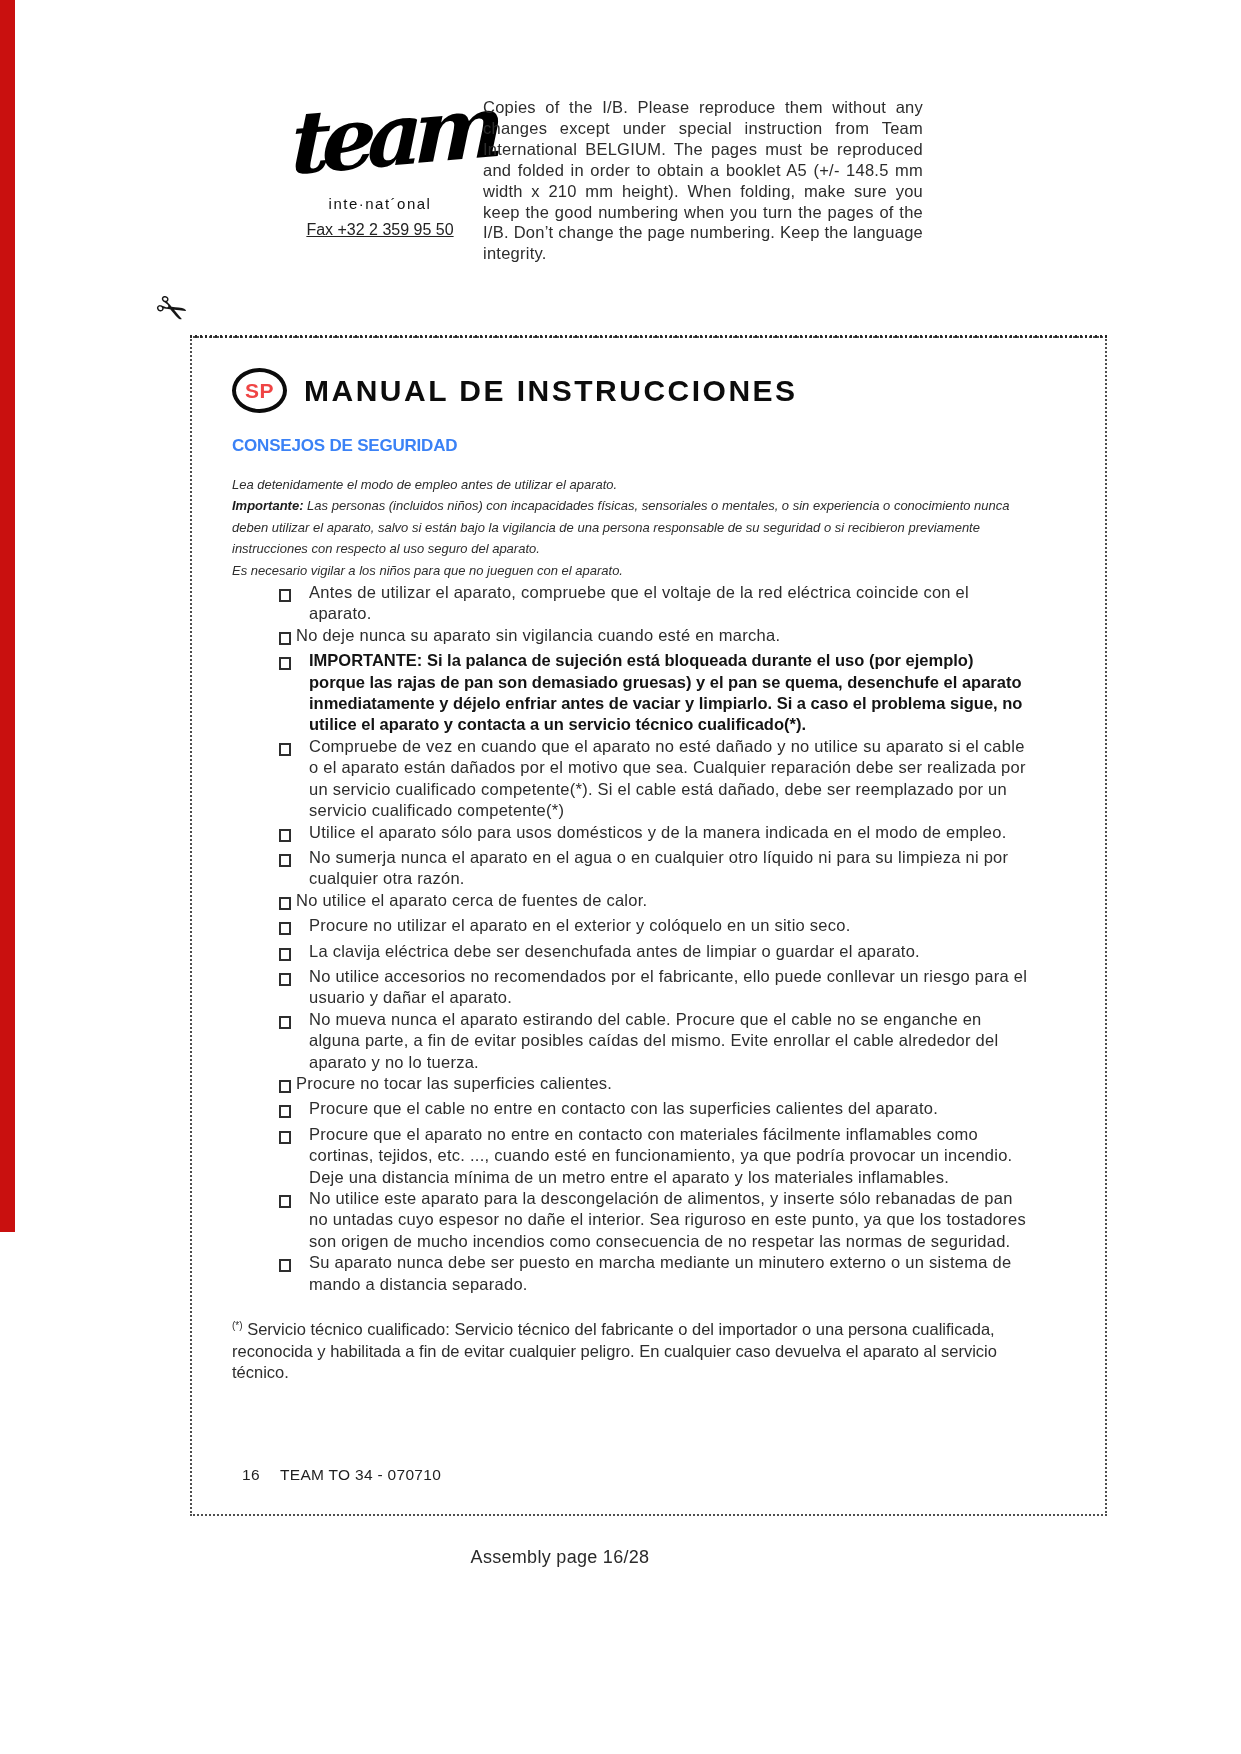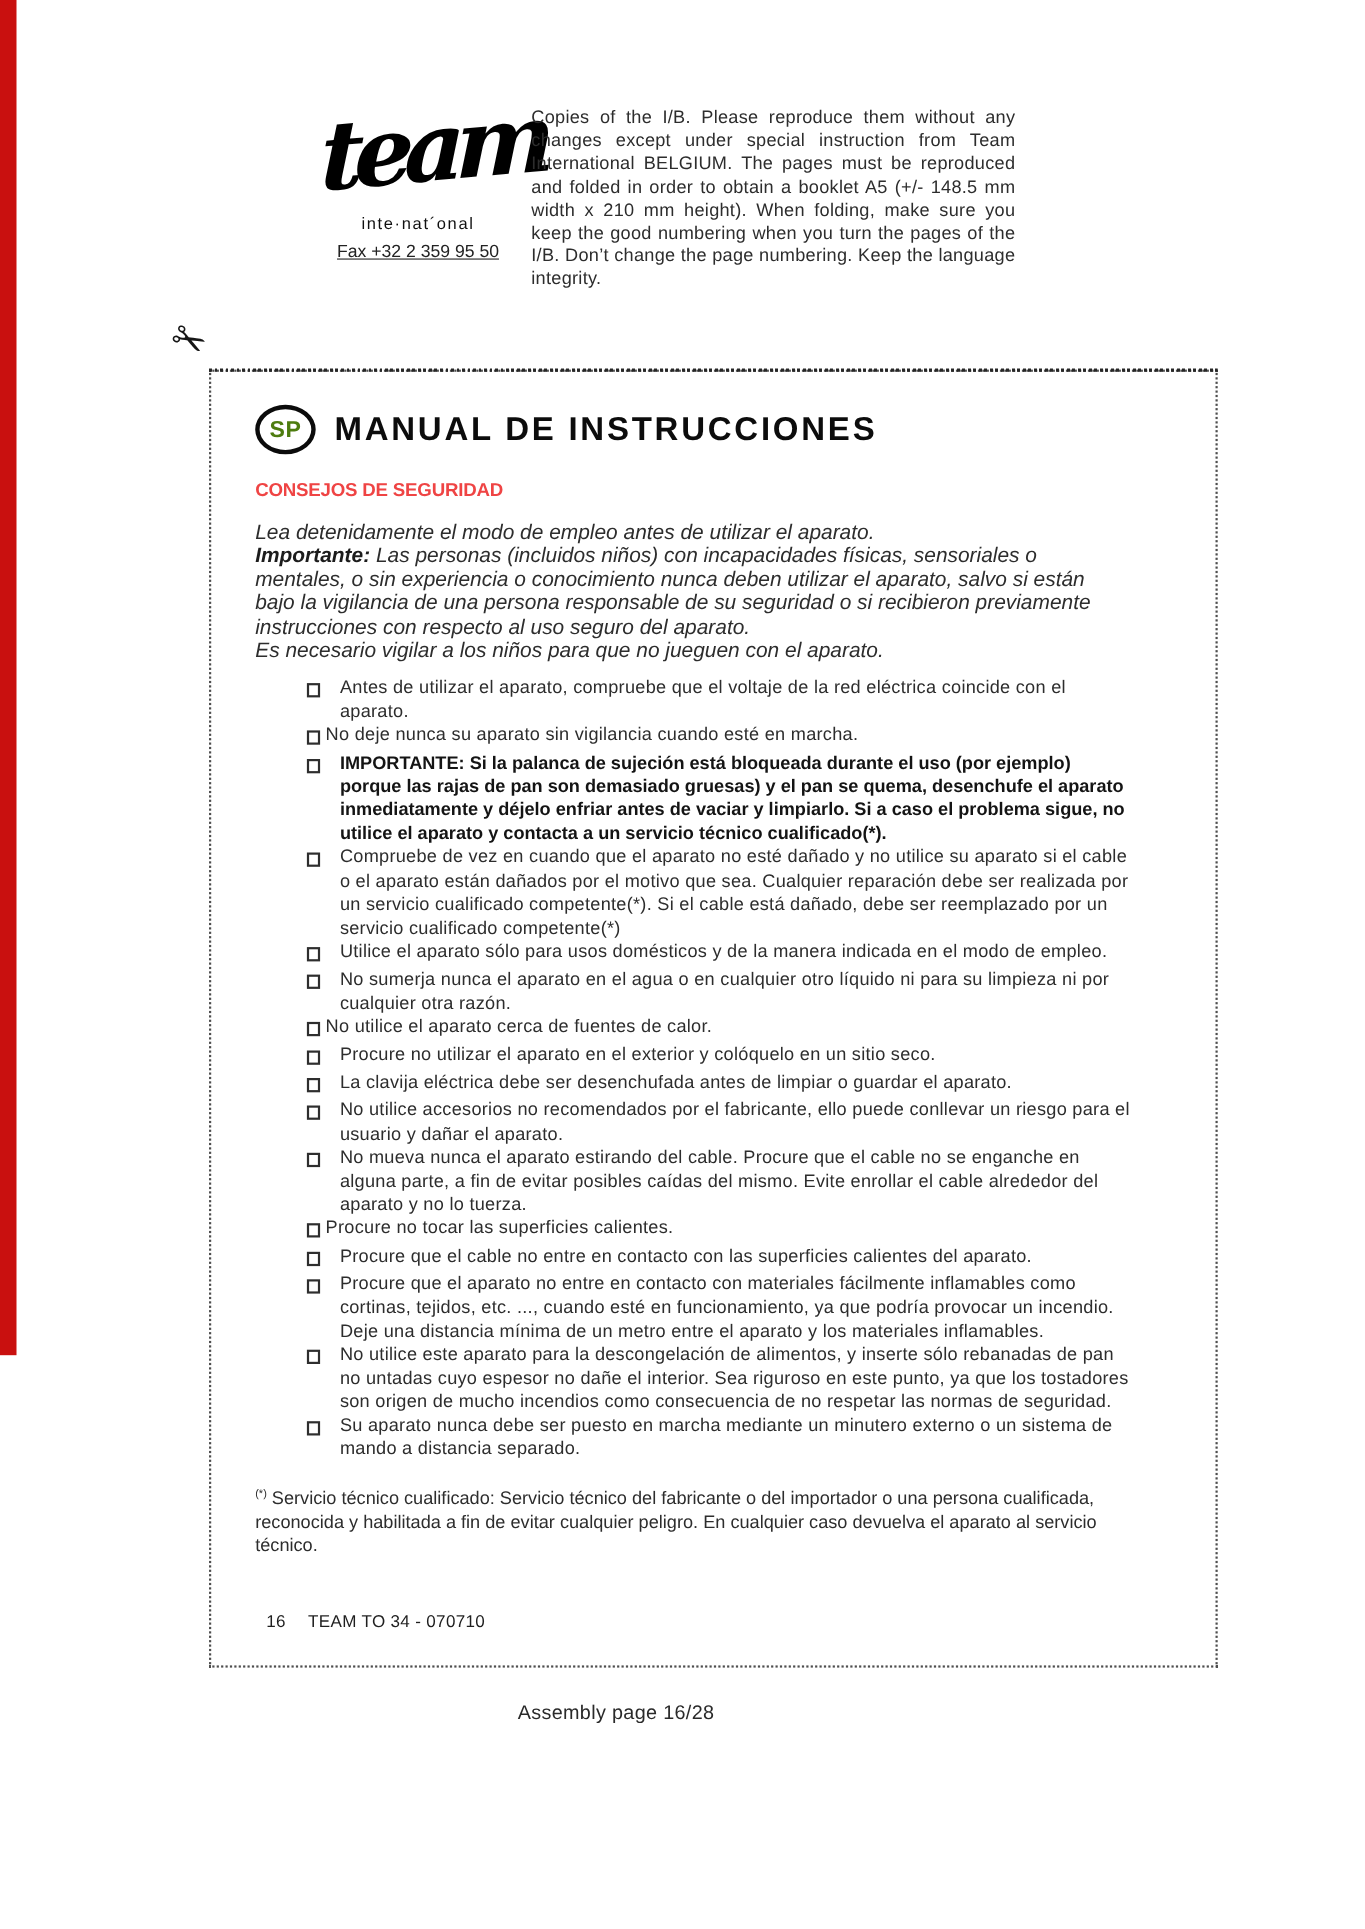--- a/index.html
+++ b/index.html
@@ -44,31 +44,31 @@
   .cut-box .cutline{
     position:absolute;left:-2px;right:-2px;top:-3px;height:3px;
     background:repeating-linear-gradient(90deg,#272727 0 2.5px,transparent 2.5px 5px);
   }
   .box-inner{padding:30px 28px 0 40px;}
 
   .sp-row{display:flex;align-items:center;margin-bottom:23px;}
   .sp-badge{
     width:55px;height:45px;border:4px solid #0b0b0b;border-radius:50%;
     display:flex;align-items:center;justify-content:center;
-    font-weight:bold;font-size:21px;color:#4d7c0f;box-sizing:border-box;
+    font-weight:bold;font-size:21px;color:#ef4444;box-sizing:border-box;
     letter-spacing:0.5px;flex:0 0 auto;
   }
   .manual-title{
     margin-left:17px;font-size:30px;font-weight:bold;color:#0c0c0c;
     letter-spacing:2.5px;white-space:nowrap;
   }
 
-  .section-heading{font-size:17px;font-weight:bold;color:#ef4444;letter-spacing:-0.2px;margin:0 0 18px 0;}
-
-  .intro{font-style:italic;font-size:19px;line-height:21.4px;color:#2d2d2d;max-width:790px;margin-bottom:13px;}
+  .section-heading{font-size:17px;font-weight:bold;color:#3b82f6;letter-spacing:-0.2px;margin:0 0 18px 0;}
+
+  .intro{font-style:italic;font-size:13px;line-height:21.4px;color:#2d2d2d;max-width:790px;margin-bottom:1px;}
   .intro-line{margin:0;}
   .intro-line b{font-style:italic;color:#1c1c1c;}
 
   ul.bullets{
     list-style:none;margin:0;padding:0;max-width:800px;
     font-size:16.5px;line-height:21.4px;letter-spacing:0.25px;color:#2d2d2d;
   }
   ul.bullets li{display:flex;align-items:flex-start;padding-left:47px;}
   .marker{flex:0 0 30px;padding-top:4px;}
   .marker.tight{flex:0 0 17px;}

